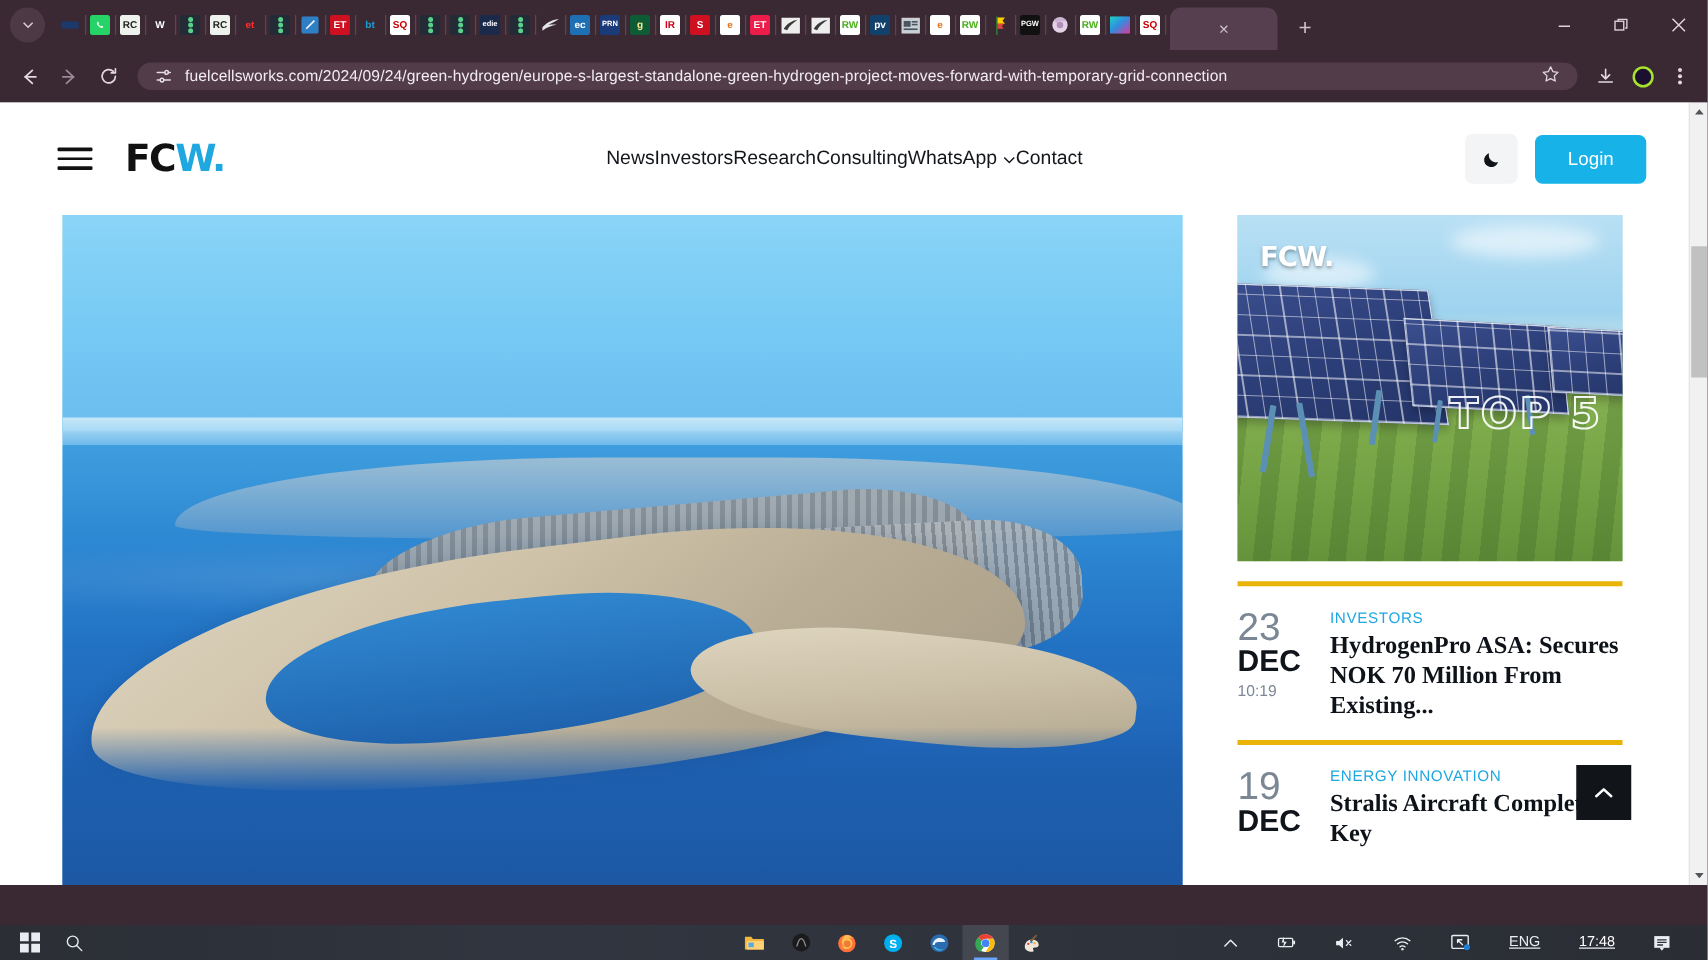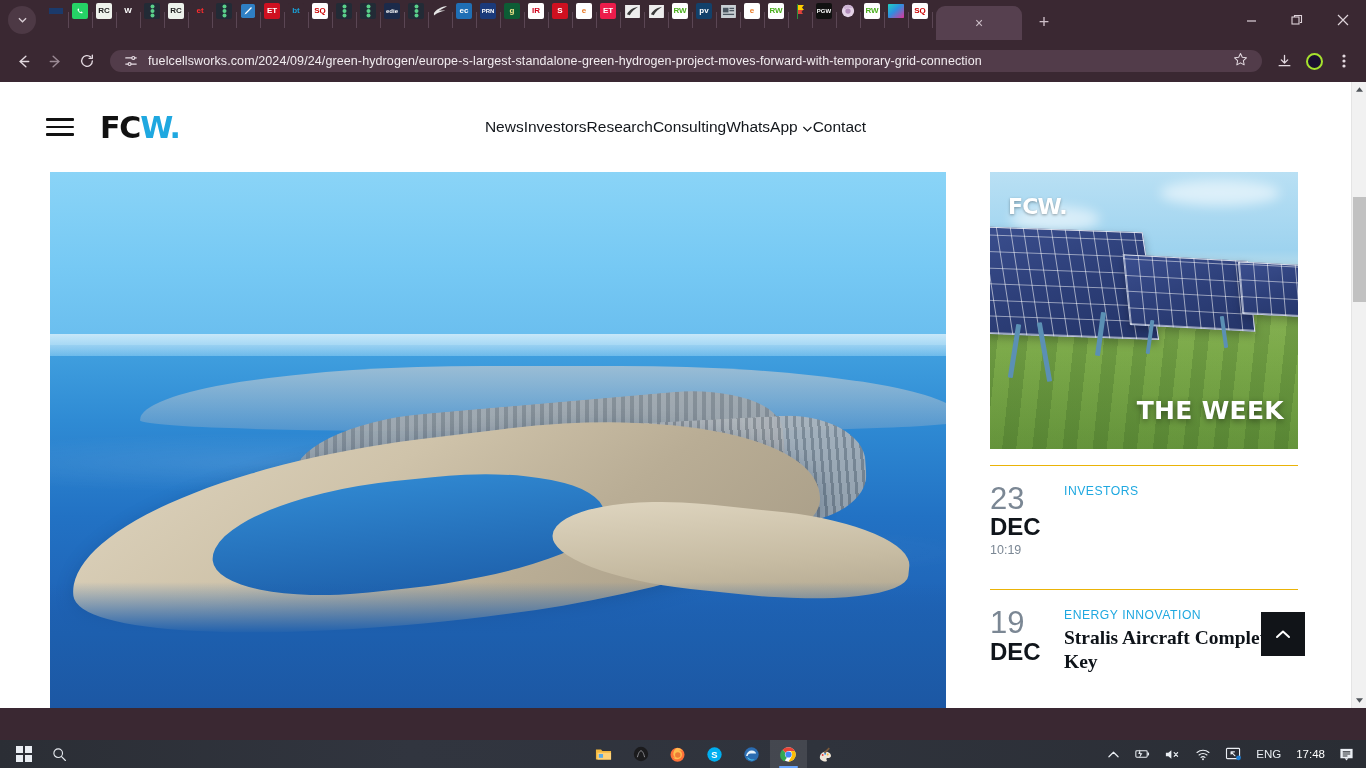--- a/index.html
+++ b/index.html
@@ -24,21 +24,21 @@
   }
   .tablist-btn {
     width:28px; height:28px; border-radius:50%;
     background:#4d3945; display:flex; align-items:center; justify-content:center;
     color:#d8cdd4; font-size:10px;
   }
   .pinned-tabs {
     display:flex; align-items:center; height:40px; flex:0 0 auto;
   }
   .ptab {
-    width:24px; height:34px; display:flex; align-items:flex-start; justify-content:center;
+    width:24px; height:34px; display:flex; align-items:center; justify-content:center;
     position:relative; flex:0 0 auto;
   }
   .ptab::after{
     content:""; position:absolute; right:-1px; top:9px; height:16px; width:1px;
     background:#5b4654;
   }
   .fav {
     width:16px; height:16px; border-radius:2px; display:flex; align-items:center;
     justify-content:center; font-size:8px; font-weight:bold; line-height:1;
     overflow:hidden; font-family:"Liberation Sans", sans-serif;
@@ -266,21 +266,21 @@
     letter-spacing:.3px; font-family:"DejaVu Sans", sans-serif;
     text-shadow:0 2px 6px rgba(0,0,0,.45);
   }
 
   .similar-title {
     margin-top:44px; font-size:16.5px; font-weight:bold; letter-spacing:.6px;
     color:#14181d; font-family:"Liberation Sans", sans-serif;
   }
   .sa-list { margin-top:16px; }
   .sa-item {
-    display:flex; gap:18px; padding:18px 0 16px 0; border-top:1px solid #eab308;margin-top:16px;
+    display:flex; gap:18px; padding:18px 0 16px 0; border-top:4px solid #eab308;
   }
   .sa-date { width:56px; flex:0 0 56px; }
   .sa-day { font-size:31px; line-height:.95; color:#7b8794; font-weight:400;
             font-family:"Liberation Sans", sans-serif; }
   .sa-mon { font-size:24px; font-weight:bold; color:#10151b; line-height:1.2;
             font-family:"Liberation Sans", sans-serif; }
   .sa-time{ font-size:12.5px; color:#7b8794; margin-top:1px; }
   .sa-cat {
     font-size:12.2px; color:#1fa8e0; letter-spacing:.5px; font-weight:500;
     text-transform:uppercase;
@@ -329,22 +329,23 @@
   .tb-app {
     width:37px; height:28px; display:flex; align-items:center; justify-content:center;
     position:relative;
   }
   .tb-app.active { background:rgba(255,255,255,.10); }
   .tb-app .underline {
     position:absolute; bottom:0; left:9px; width:19px; height:2px; background:#6aa6ff;
     border-radius:1px;
   }
   .tray {
-    margin-left:auto; display:flex; align-items:center; gap:0; padding-right:4px;
+    margin-left:auto; display:flex; align-items:center; gap:16px; padding-right:21px;
     color:#eaeef3;
+    text-decoration:underline;
   }
   .tray-item {
     height:28px; display:flex; align-items:center; justify-content:center;
     padding:0 7px; font-size:11.5px; color:#eaeef3;
   }
   .tray-clock { font-size:11.5px; color:#fff; padding:0 8px; }
   .tray-action { padding:0 8px 0 6px; }
 </style>
 </head>
 <body>
@@ -659,20 +660,28 @@
             <a href="#"><span>News</span></a>
             <a href="#"><span>Investors</span></a>
             <a href="#"><span>Research</span></a>
             <a href="#"><span>Consulting</span></a>
             <a href="#"><span>WhatsApp</span><span class="caret"><svg width="10" height="6" viewBox="0 0 10 6">
                   <path d="M1 1l4 4 4-4" stroke="#13171c" stroke-width="1.2" fill="none"></path>
                 </svg></span></a>
             <a href="#"><span>Contact</span></a>
           </div>
 
+        <div class="header-right">
+          <div class="theme-toggle">
+            <svg width="17" height="17" viewBox="0 0 18 18">
+                <path d="M14.2 11.3A6 6 0 0 1 6.7 3.8a6 6 0 1 0 7.5 7.5z" fill="#111418"></path>
+              </svg>
+          </div>
+          <button class="login-btn">Login</button>
+        </div>
       </div>
 
       <div class="content">
 
         <div class="article-col">
           <div class="hero">
             <div class="sky"></div>
             <div class="haze"></div>
             <div class="sea"></div>
             <div class="farland"></div>
@@ -698,36 +707,37 @@
             <span class="leg" style="left:52px; top:150px; width:5px; height:60px; transform:rotate(-10deg);"></span>
             <span class="leg" style="left:108px; top:140px; width:5px; height:44px; transform:rotate(8deg);"></span>
 
             <div class="solar" style="left:136px; top:86px; width:126px; height:70px; transform:skewY(9deg) rotate(-6deg);"></div>
             <span class="leg" style="left:158px; top:148px; width:4px; height:34px; transform:rotate(8deg);"></span>
             <span class="leg" style="left:232px; top:144px; width:4px; height:32px; transform:rotate(-8deg);"></span>
 
             <div class="solar" style="left:250px; top:92px; width:88px; height:52px; transform:skewY(8deg) rotate(-5deg);"></div>
 
             <div class="fcw-mark">FCW.</div>
+            <div class="top5">TOP 5</div>
             <div class="sow">
               <br>
-              <span>THE WEEK</span>
             </div>
           </div>
 
 
           <div class="sa-list" id="sa-list">
               <div class="sa-item">
                 <div class="sa-date">
                   <div class="sa-day">23</div>
                   <div class="sa-mon">DEC</div>
                   <div class="sa-time">10:19</div>
                 </div>
                 <div style="flex: 1 1 0%;">
                   <div class="sa-cat">INVESTORS</div>
+                  <div class="sa-head">HydrogenPro ASA: Secures NOK 70 Million From Existing...</div>
                 </div>
               </div>
               <div class="sa-item">
                 <div class="sa-date">
                   <div class="sa-day">19</div>
                   <div class="sa-mon">DEC</div>
                   <div class="sa-time"></div>
                 </div>
                 <div style="flex: 1 1 0%;">
                   <div class="sa-cat">ENERGY INNOVATION</div>

